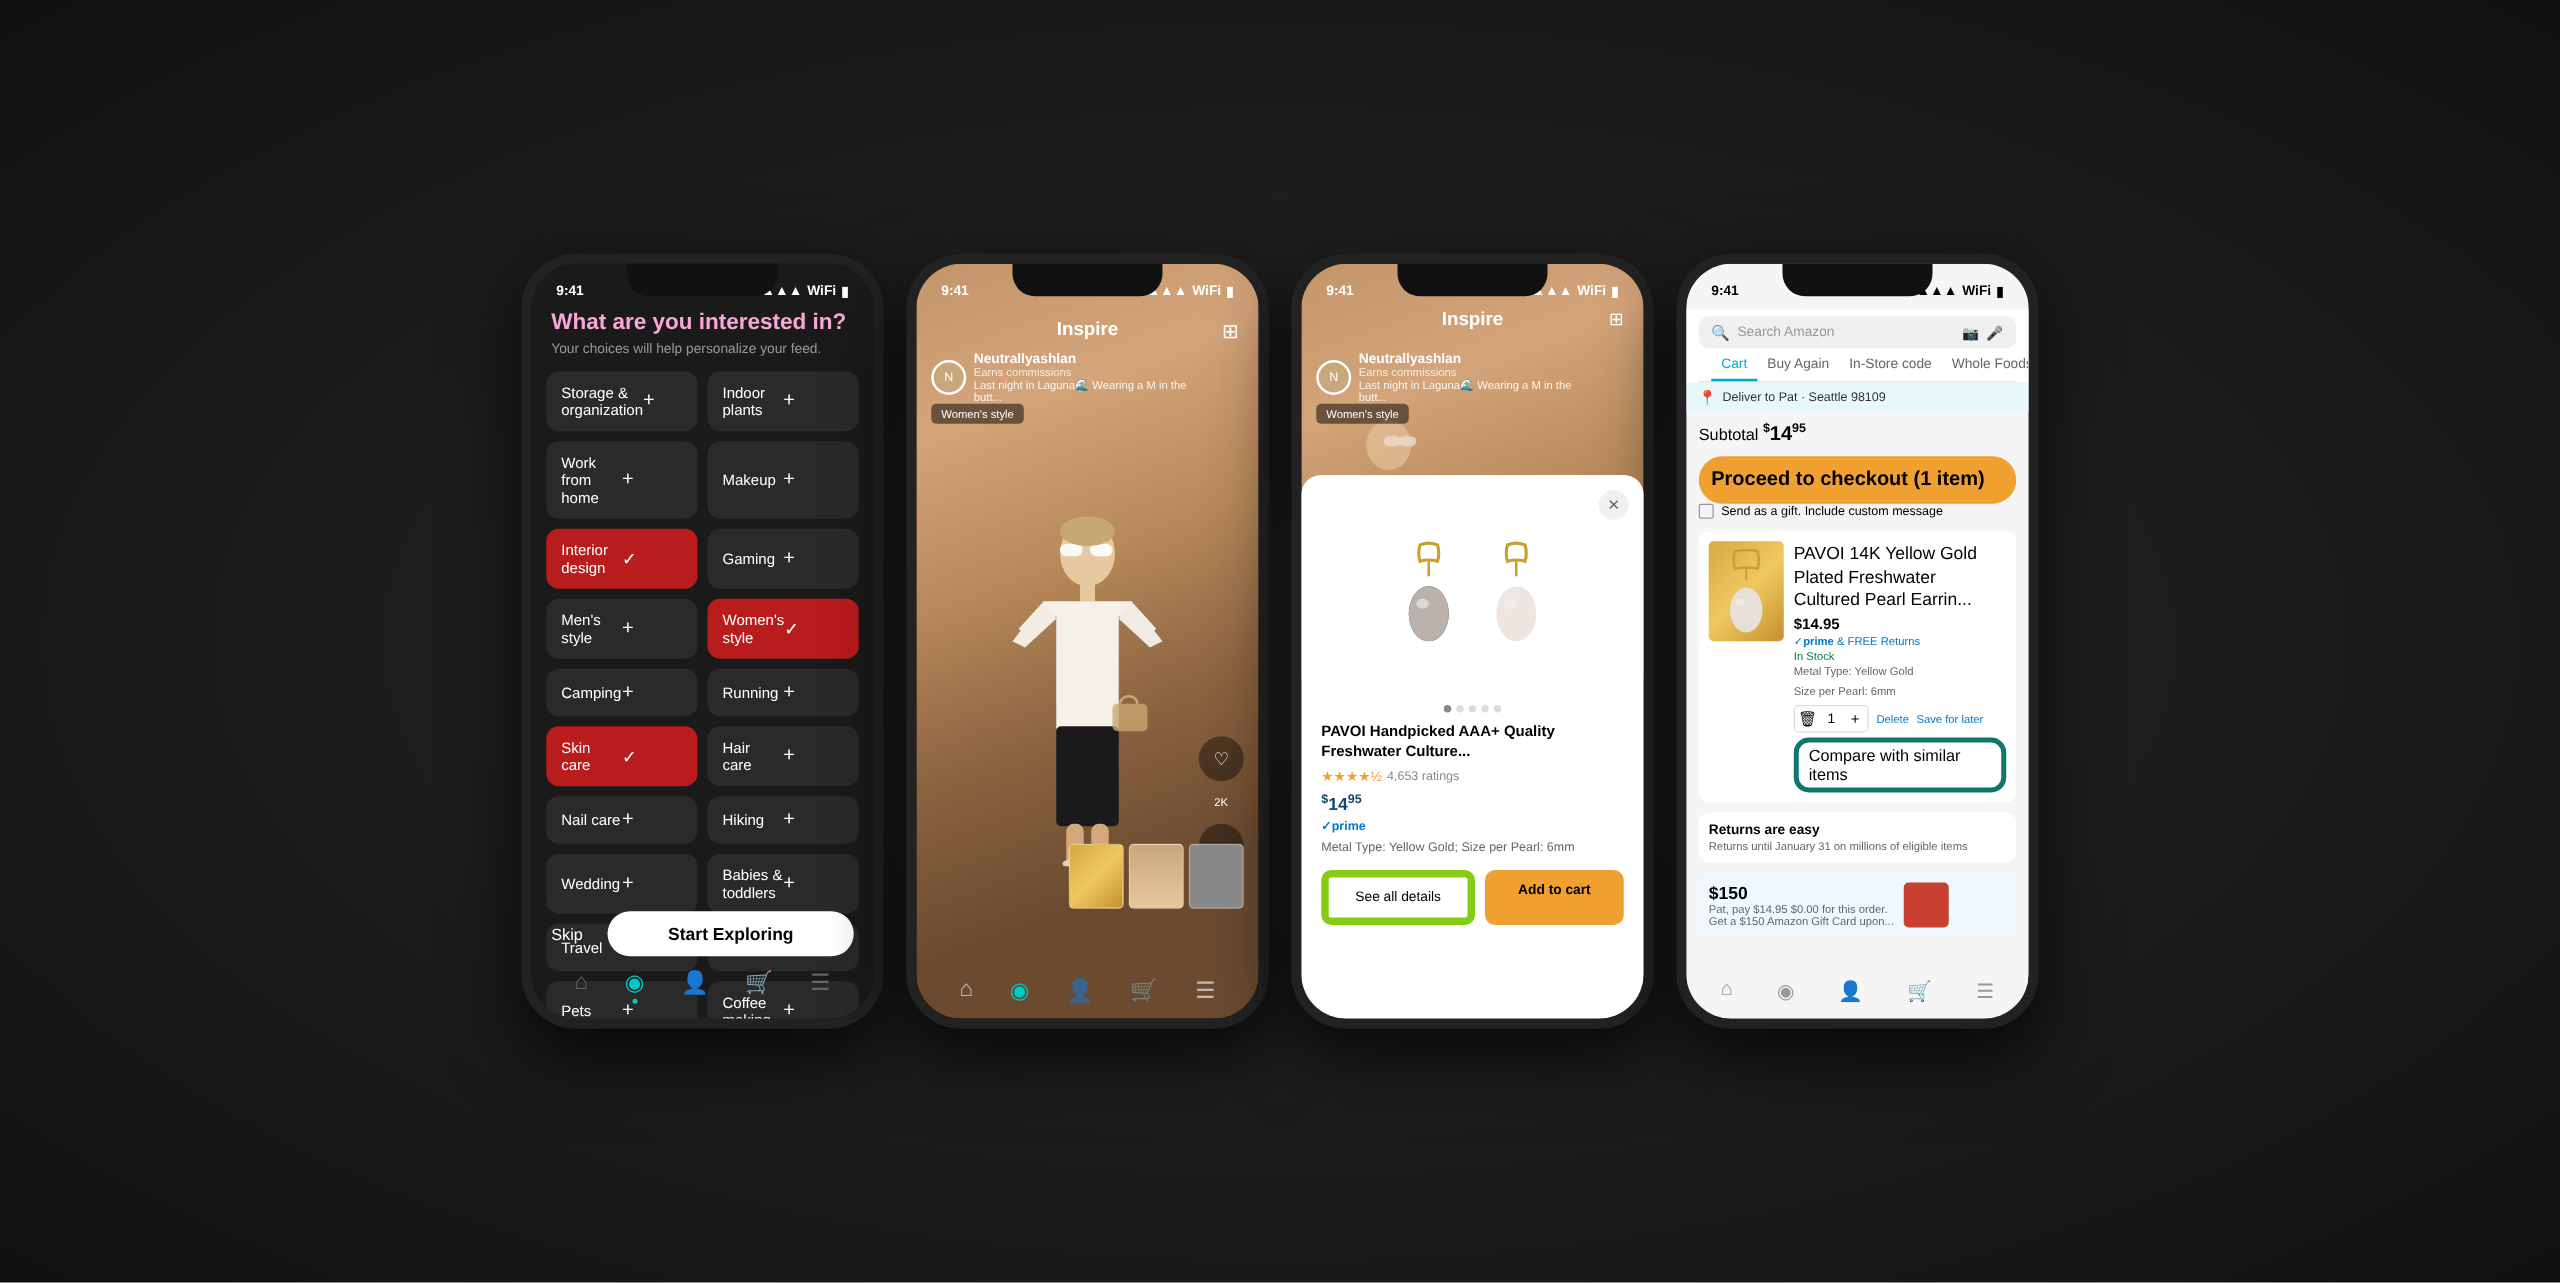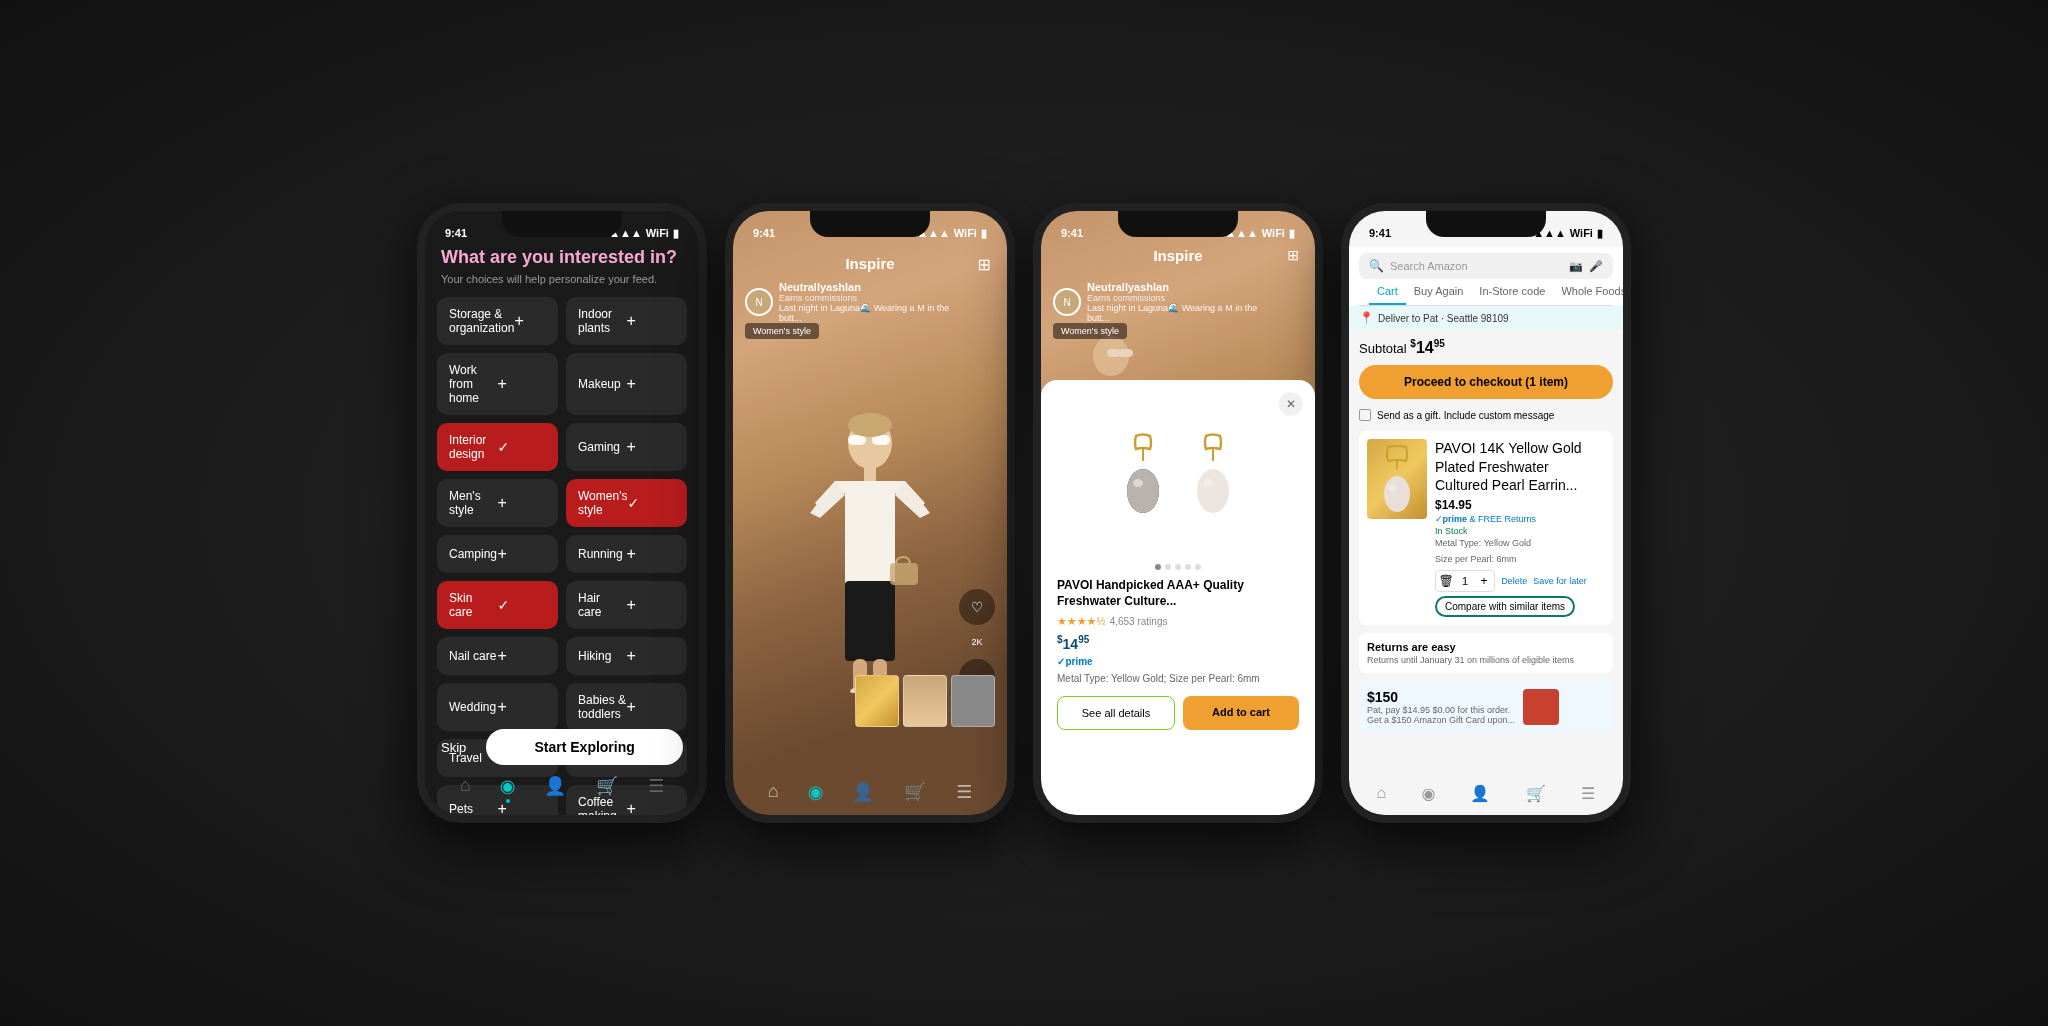--- a/index.html
+++ b/index.html
@@ -370,21 +370,21 @@
       color: #666;
       margin-bottom: 12px;
     }
     .modal-btns {
       display: flex;
       gap: 8px;
     }
     .see-details-btn {
       flex: 1;
       padding: 10px;
-      border: 1px solid #84cc16;
+      border: 6px solid #84cc16;
       border-radius: 8px;
       background: #fff;
       font-size: 11px;
       font-weight: 500;
       color: #000;
       text-align: center;
       cursor: pointer;
     }
     .add-cart-btn {
       flex: 1;
@@ -488,25 +488,24 @@
     }
     .subtotal-row .price {
       font-size: 16px;
       font-weight: 700;
     }
     .subtotal-row sup { font-size: 10px; vertical-align: super; }
     .checkout-btn {
       background: #f0a030;
       border-radius: 24px;
       padding: 10px;
-      text-align: center;
-      font-size: 12px;
+      text-align: left;
+      font-size: 16px;
       font-weight: 600;
       color: #000;
-      margin-bottom: 10px;
       cursor: pointer;
     }
     .gift-row {
       display: flex;
       align-items: center;
       gap: 6px;
       margin-bottom: 10px;
     }
     .checkbox-sq {
       width: 12px; height: 12px;
@@ -560,24 +559,24 @@
       cursor: pointer;
     }
     .qty-val { font-size: 11px; padding: 0 4px; }
     .action-link {
       font-size: 9px;
       color: #0078c8;
       cursor: pointer;
     }
     .compare-btn {
       display: inline-block;
-      border: 2px solid #0f766e;
+      border: 4px solid #0f766e;
       border-radius: 12px;
       padding: 3px 8px;
-      font-size: 10px;
+      font-size: 13px;
       color: #000;
       margin-top: 4px;
       cursor: pointer;
     }
     .returns-section {
       background: #fff;
       border-radius: 8px;
       padding: 8px;
       margin-bottom: 8px;
     }

